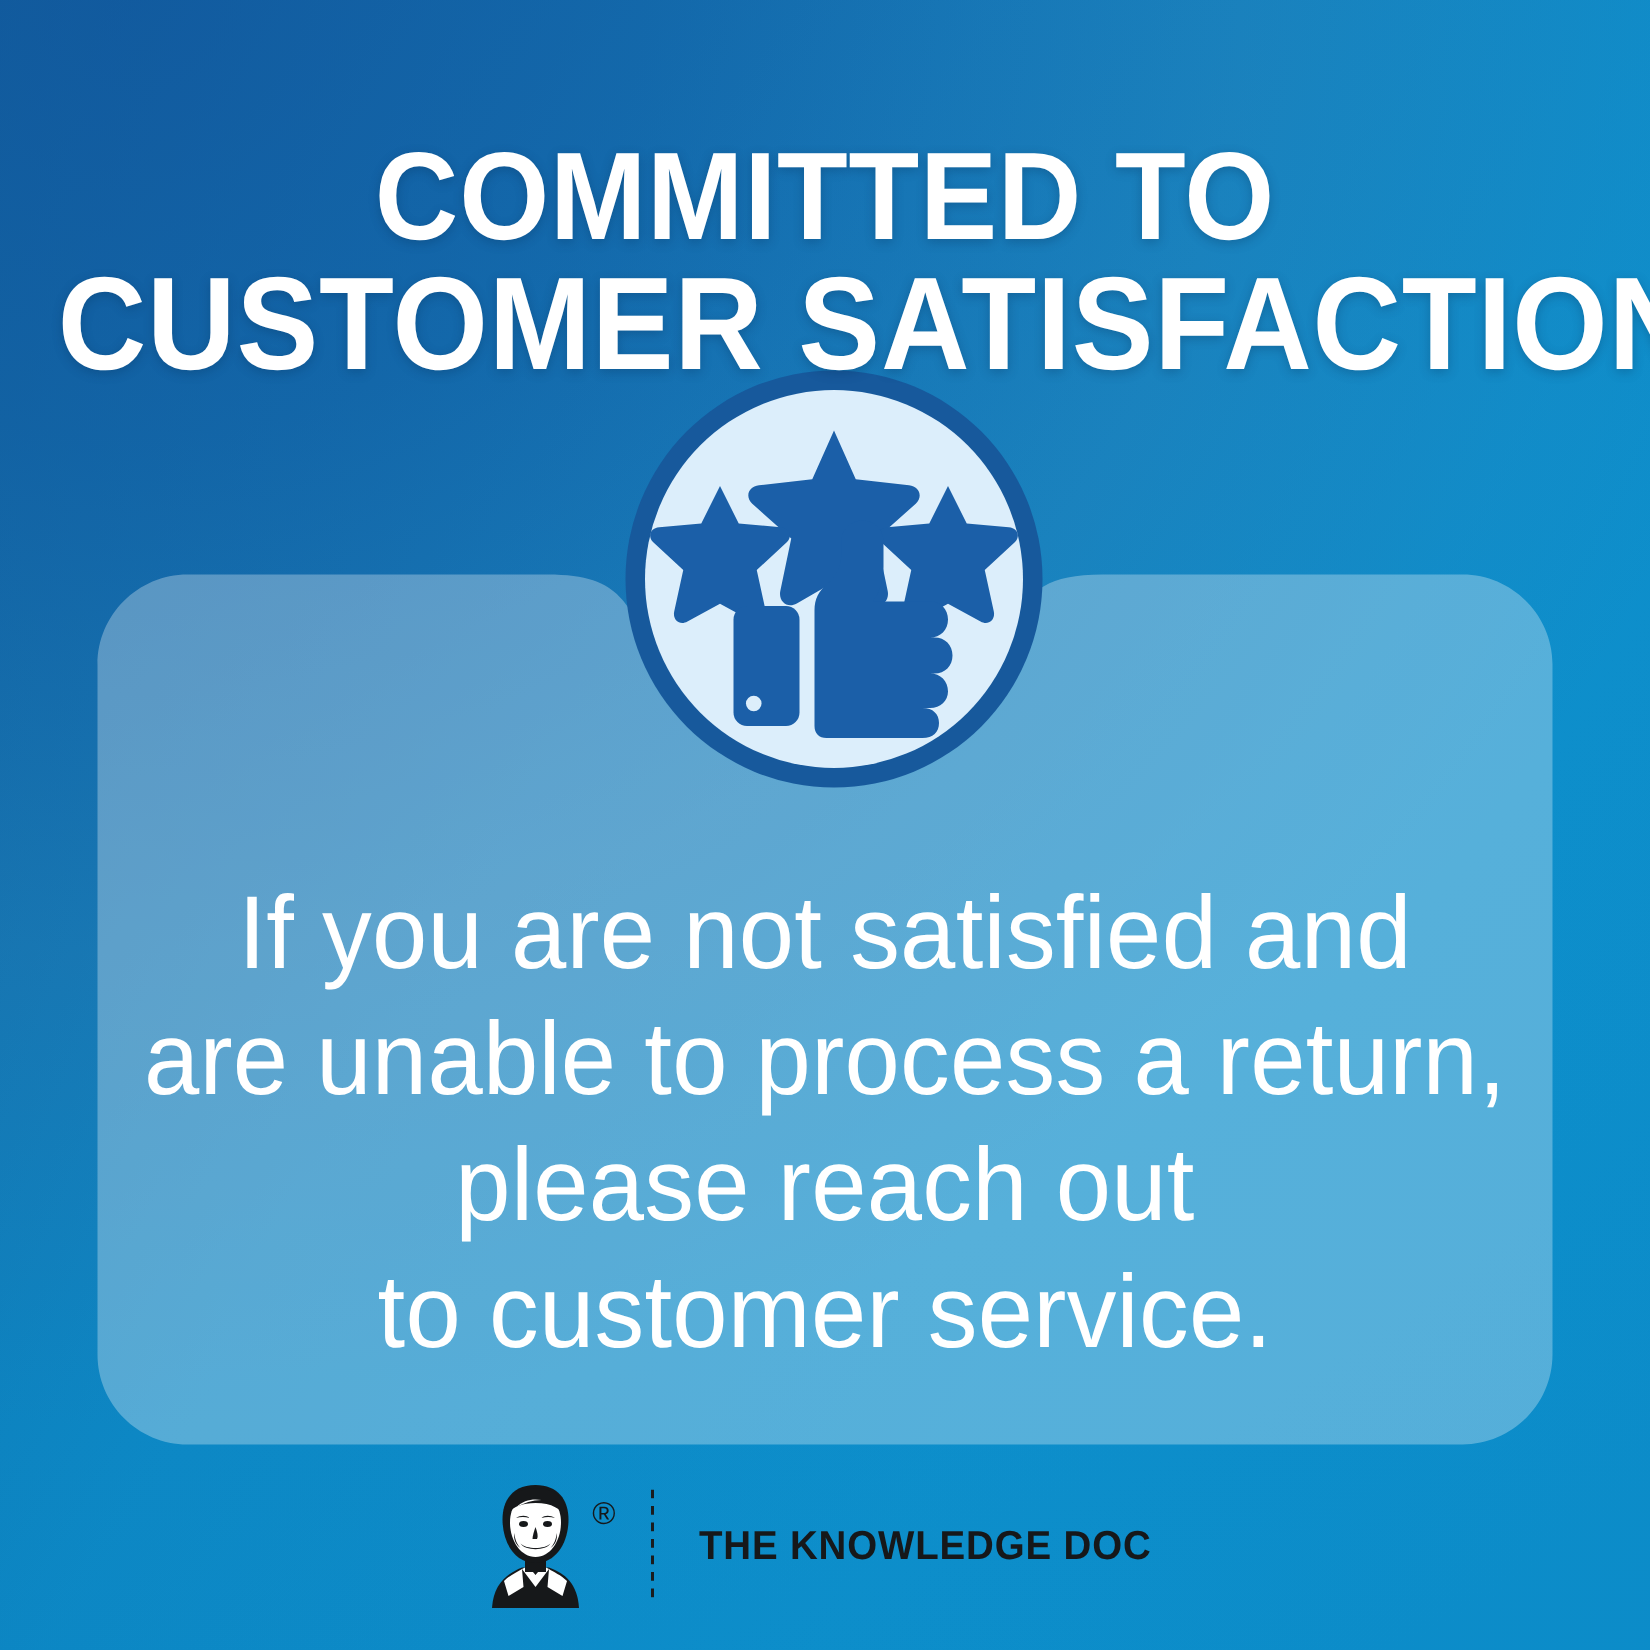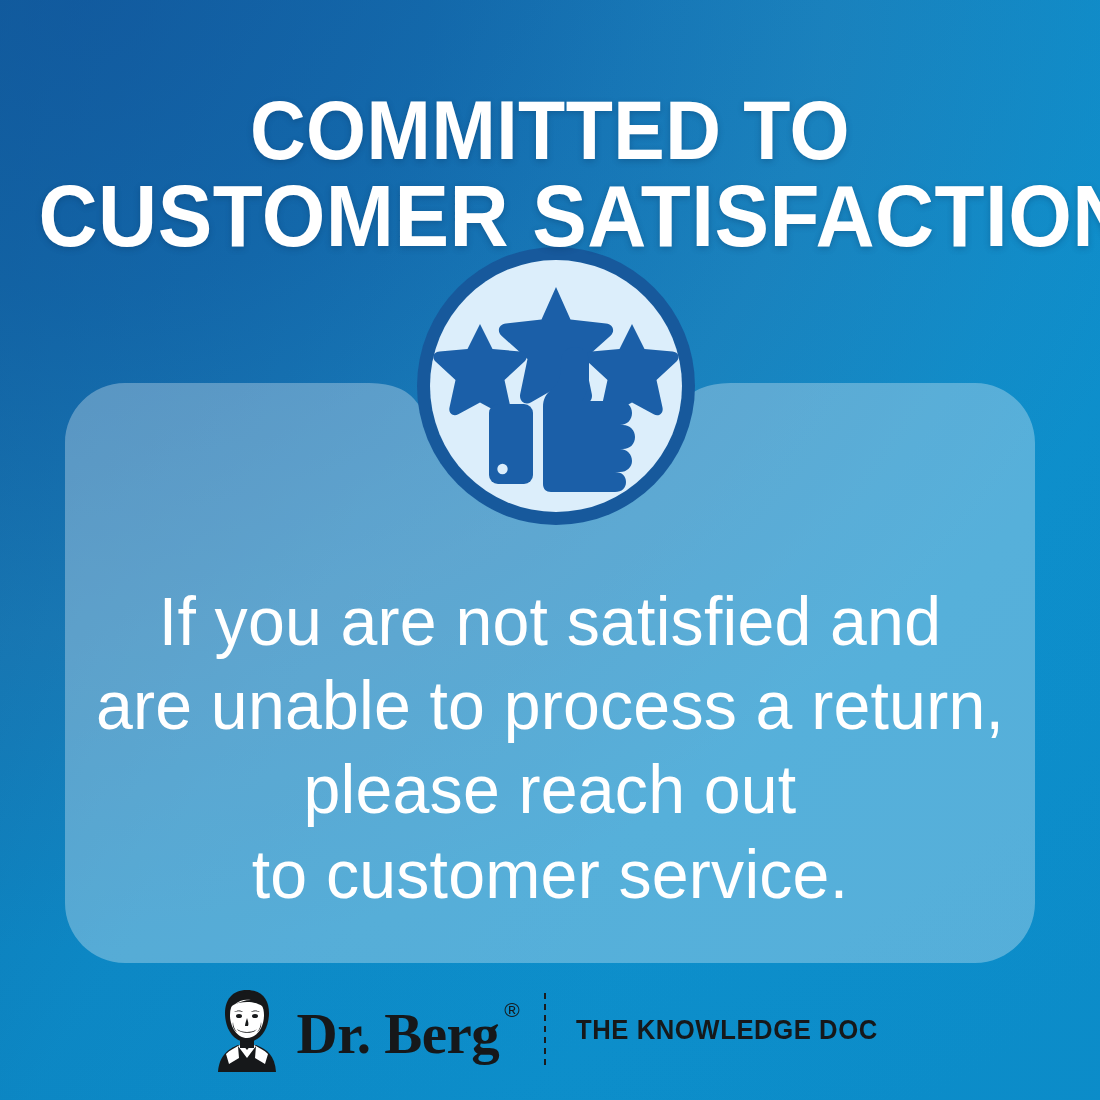--- a/index.html
+++ b/index.html
@@ -273,21 +273,20 @@
       <ellipse cx="25" cy="28" rx="3" ry="2" fill="#16181a"></ellipse>
       <ellipse cx="41" cy="28" rx="3" ry="2" fill="#16181a"></ellipse>
 
       <path fill="#16181a" d="M33 30 C34 33 35 36 34 38 L31 38 C31 36 32 33 33 30 Z"></path>
 
       <path fill="#16181a" d="M23 41 C27 45 39 45 43 41 C40 46 26 46 23 41 Z"></path>
       <path fill="#16181a" d="M19 34 C19 38 21 42 23 44 C20 42 18 38 19 34 Z"></path>
       <path fill="#16181a" d="M47 34 C47 38 45 42 43 44 C46 42 48 38 47 34 Z"></path>
     </svg>
 
-    <span class="brand-name">Dr. Berg</span>
     <span class="brand-reg">®</span>
 
     <span class="divider"></span>
 
     <span class="tagline">THE KNOWLEDGE DOC</span>
   </div>
 
 </div>
 
 </body></html>

